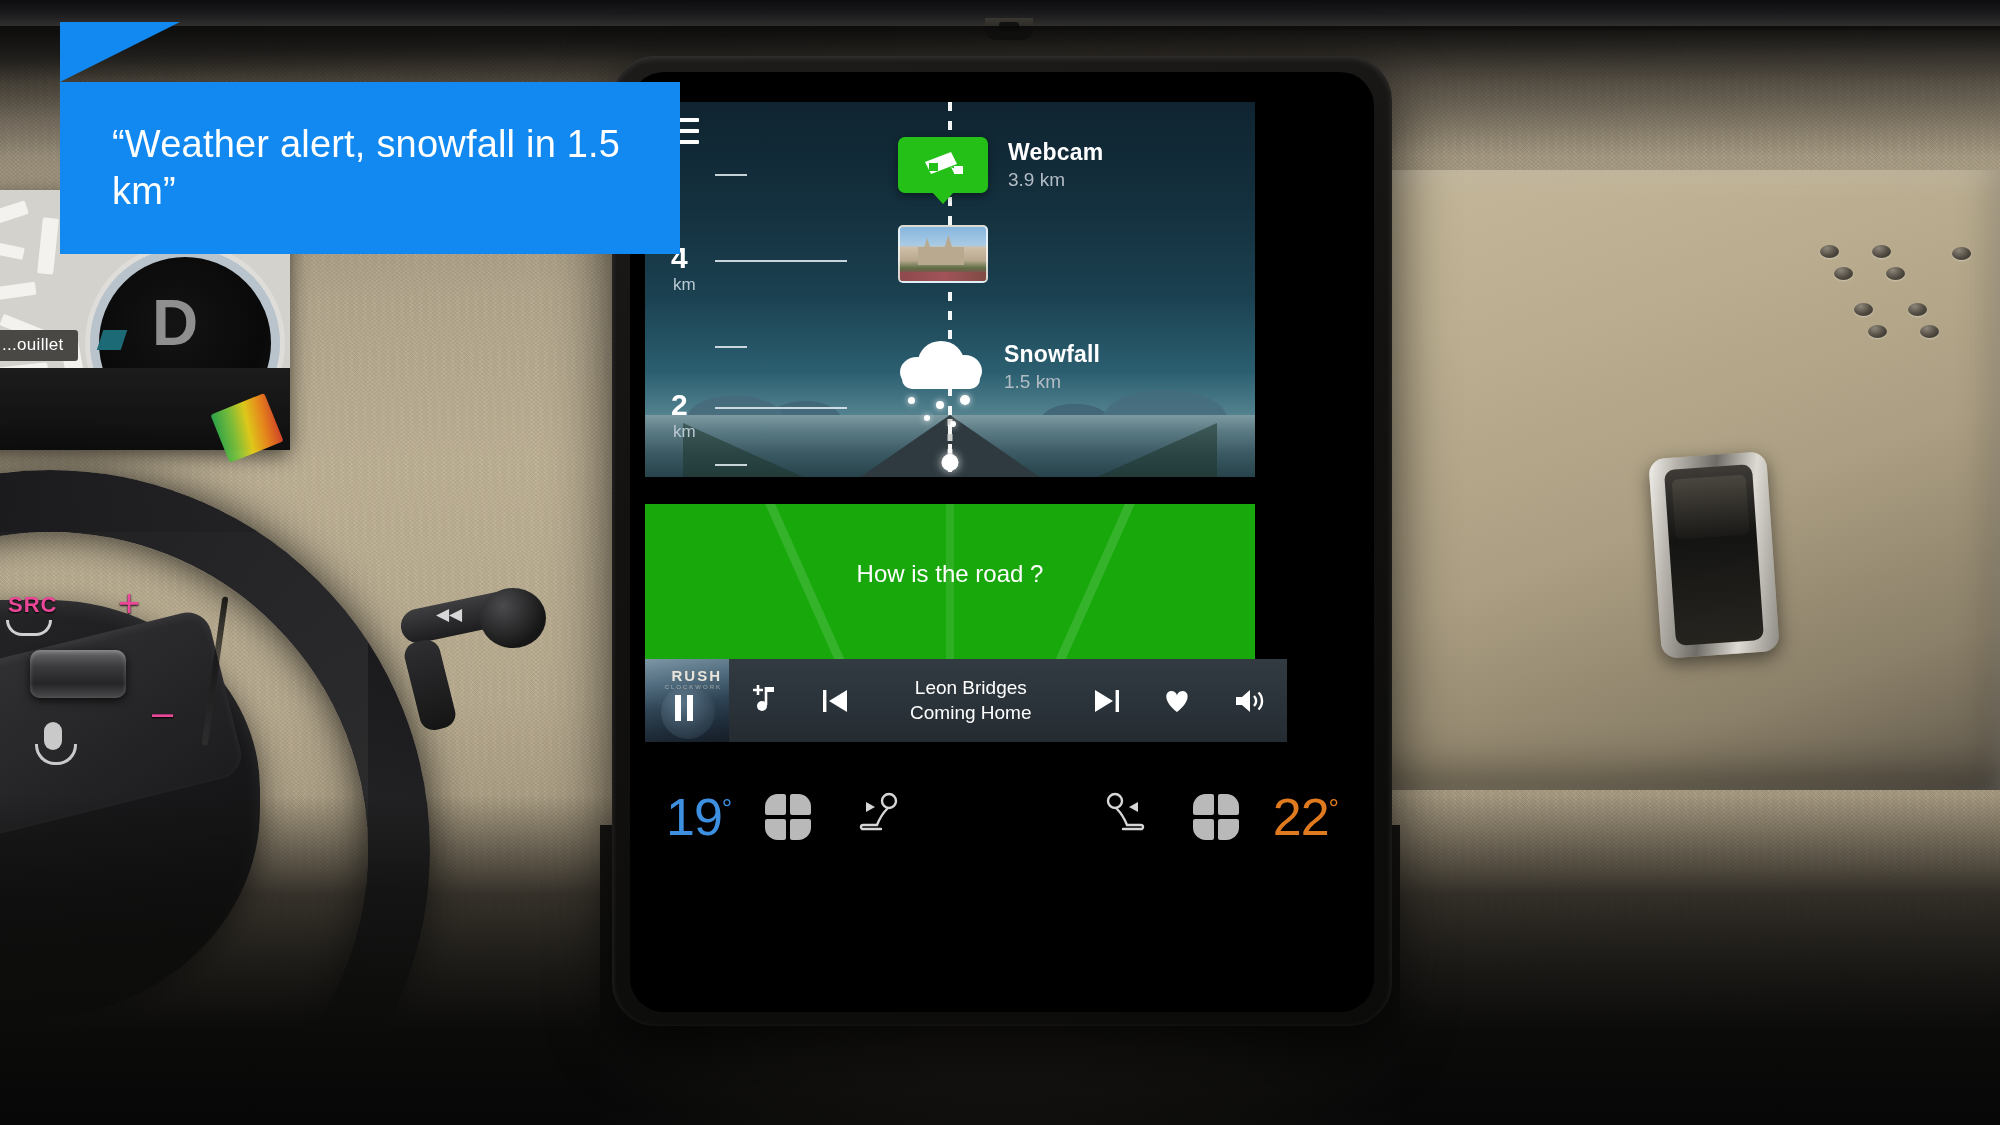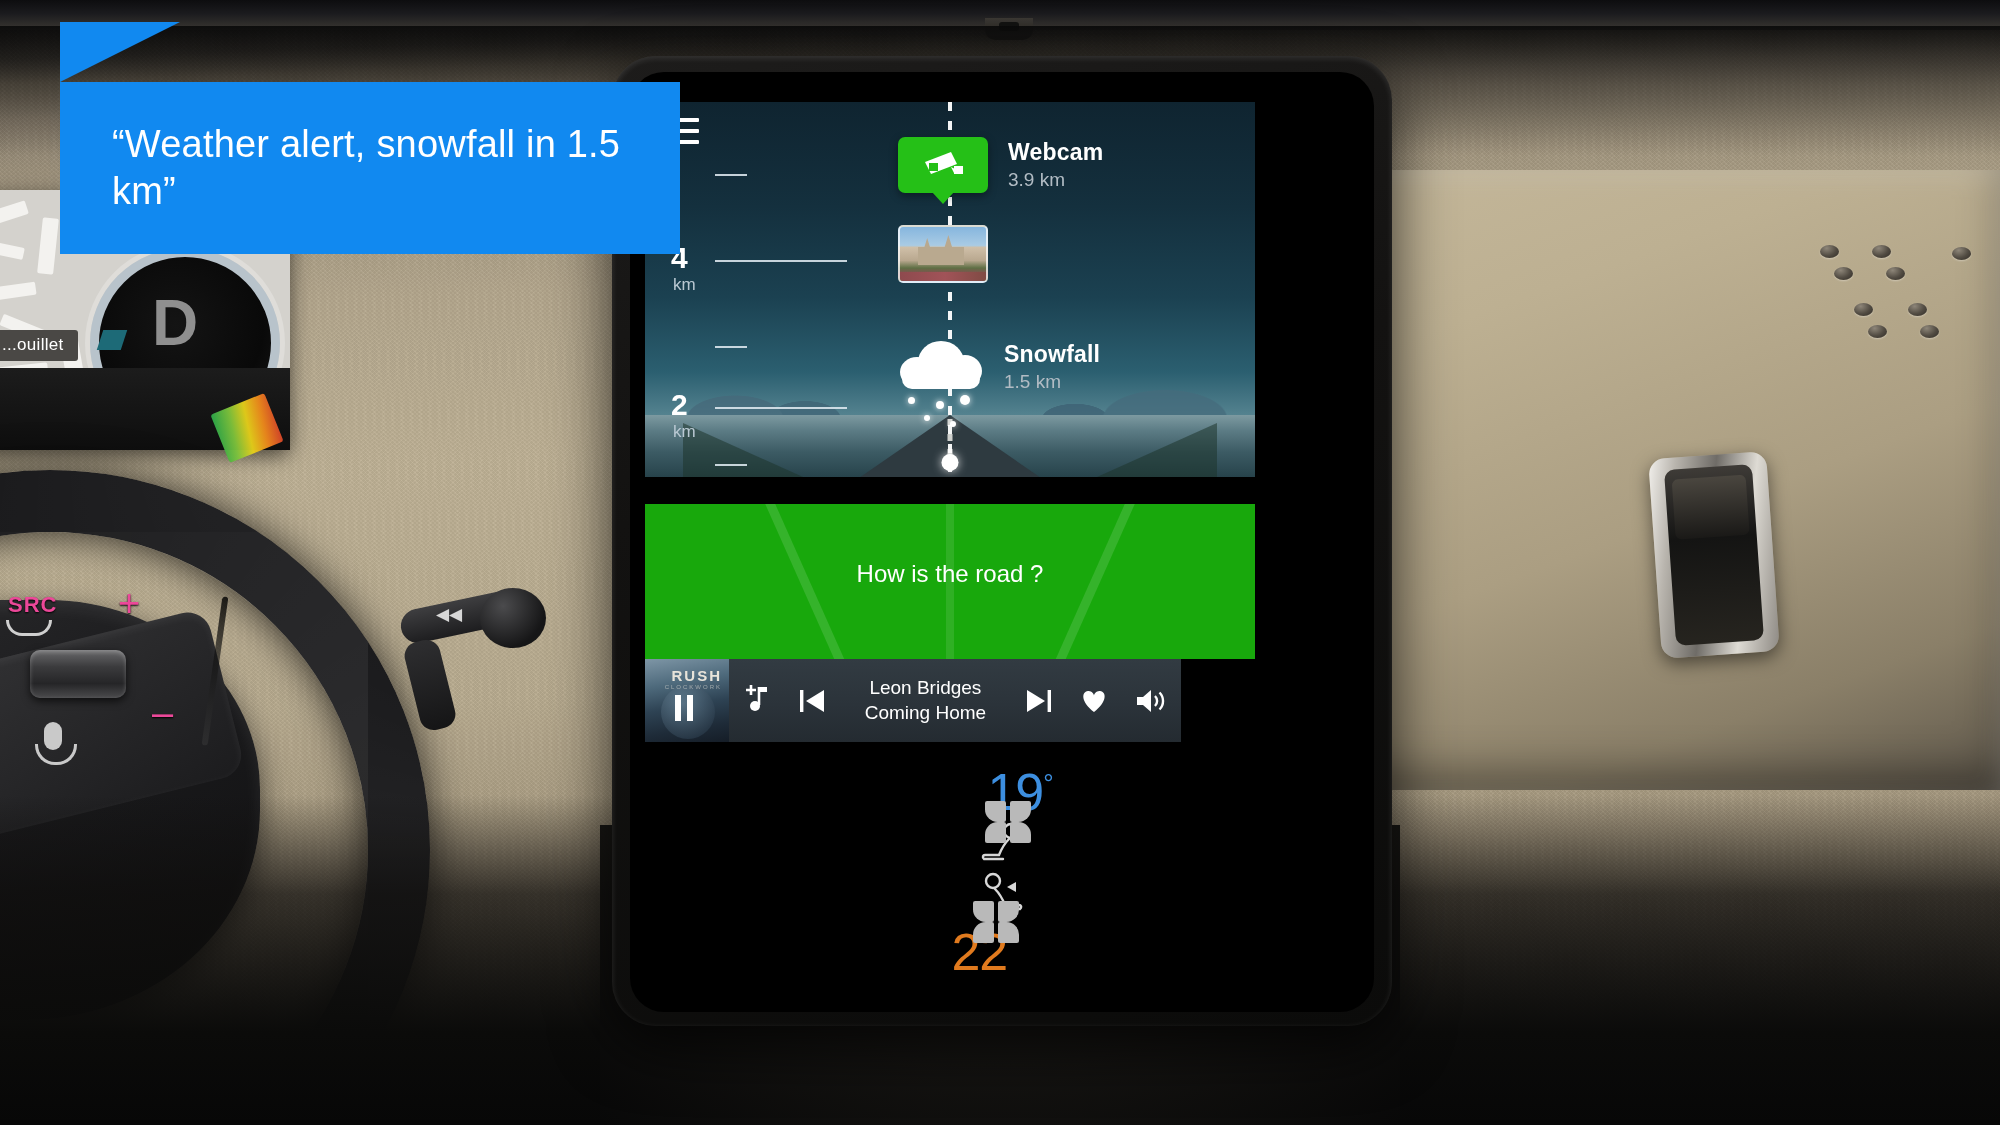--- a/index.html
+++ b/index.html
@@ -368,21 +368,21 @@
   .face.happy .mouth { top: 26px; border-top: none; border-radius: 0 0 22px 22px; }
   .face.sad   .mouth { top: 32px; border-bottom: none; border-radius: 22px 22px 0 0; }
   .fb-opt-label { font-size: 23px; }
   .fb-question {
     position: absolute; left: 0; right: 0; top: 56px; text-align: center;
     color: #fff; font-size: 24px;
   }
 
   
   .media {
-    position: absolute; left: 15px; top: 587px; width: 536px; height: 83px;
+    position: absolute; left: 15px; top: 587px; width: 642px; height: 83px;
     background: linear-gradient(180deg, #323b42 0%, #2b333a 55%, #242b31 100%);
     display: flex; align-items: center;
   }
   .album {
     width: 84px; height: 83px; position: relative; flex: 0 0 auto; overflow: hidden;
     background: linear-gradient(170deg, #7e96a6 0%, #4e6a7c 30%, #2e4354 55%, #1e2b38 80%, #151d27 100%);
   }
   .album .rush {
     position: absolute; right: 7px; top: 8px; color: #e8e4da; font-size: 15px;
     font-weight: bold; letter-spacing: 2px;
@@ -398,21 +398,21 @@
   .album .pause i { width: 6px; height: 26px; background: #fff; display: block; }
   .m-btn {
     flex: 1 1 auto; display: flex; align-items: center; justify-content: center;
     color: #fff; height: 100%;
   }
   .m-track { flex: 2 1 auto; text-align: center; color: #fff; line-height: 1.3; font-size: 19px; }
 
   
   .climate {
     position: absolute; left: 0; top: 690px; width: 744px; height: 110px;
-    display: flex; align-items: center; background: #000; flex-direction: column;
+    display: flex; align-items: center; background: #000;
   }
   .temp { font-size: 52px; font-weight: 300; letter-spacing: -1px; }
   .temp sup { font-size: 26px; vertical-align: super; }
   .temp.left  { color: #3d8fe0; margin-left: 36px; }
   .temp.right { color: #e07a1e; margin-right: 36px; }
   .fan-icon { width: 46px; height: 46px; position: relative; }
   .fan-icon i {
     position: absolute; width: 21px; height: 21px; background: #b9b9b9;
   }
   .fan-icon .p1 { left: 0;  top: 0;  border-radius: 60% 10% 10% 10%; }

